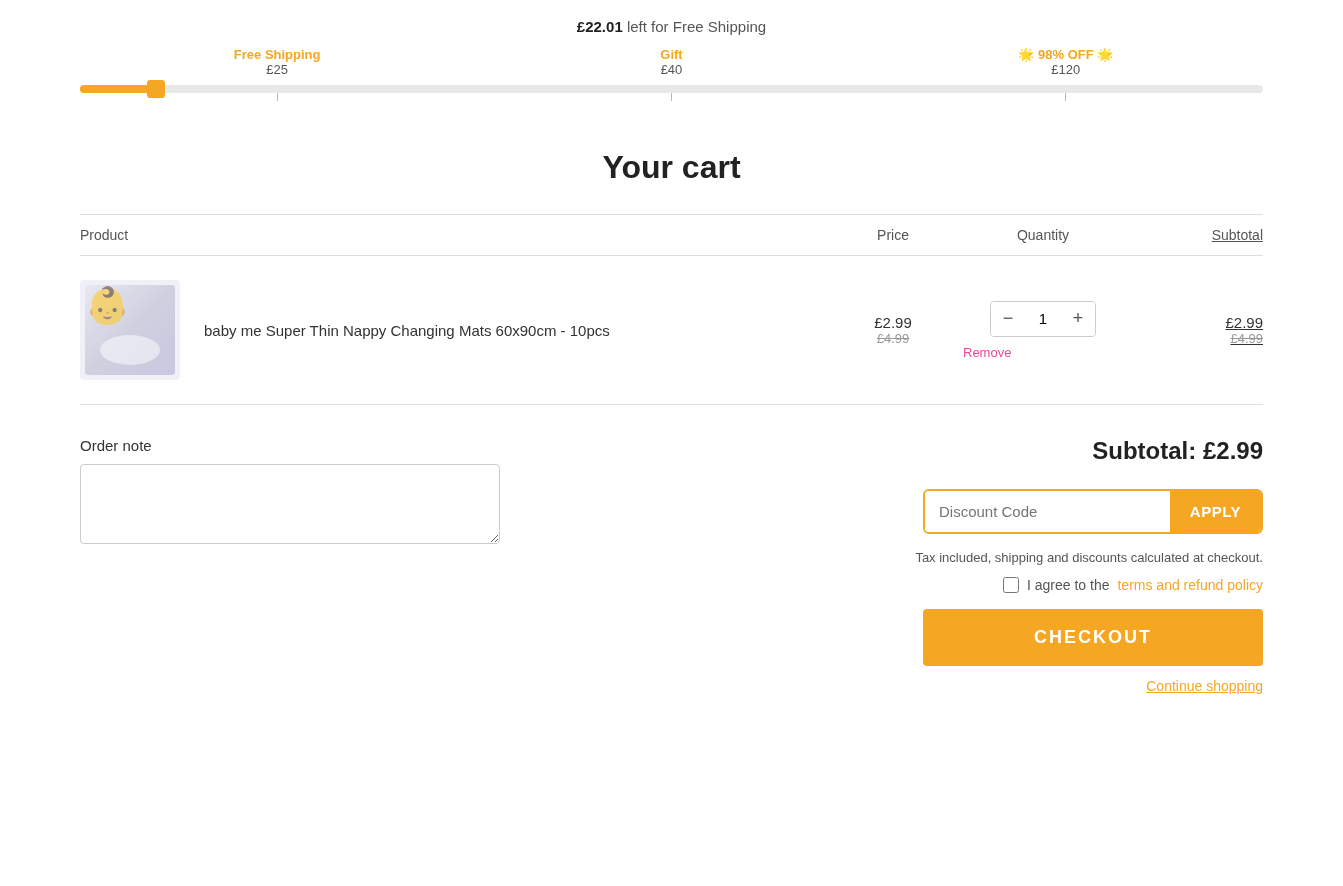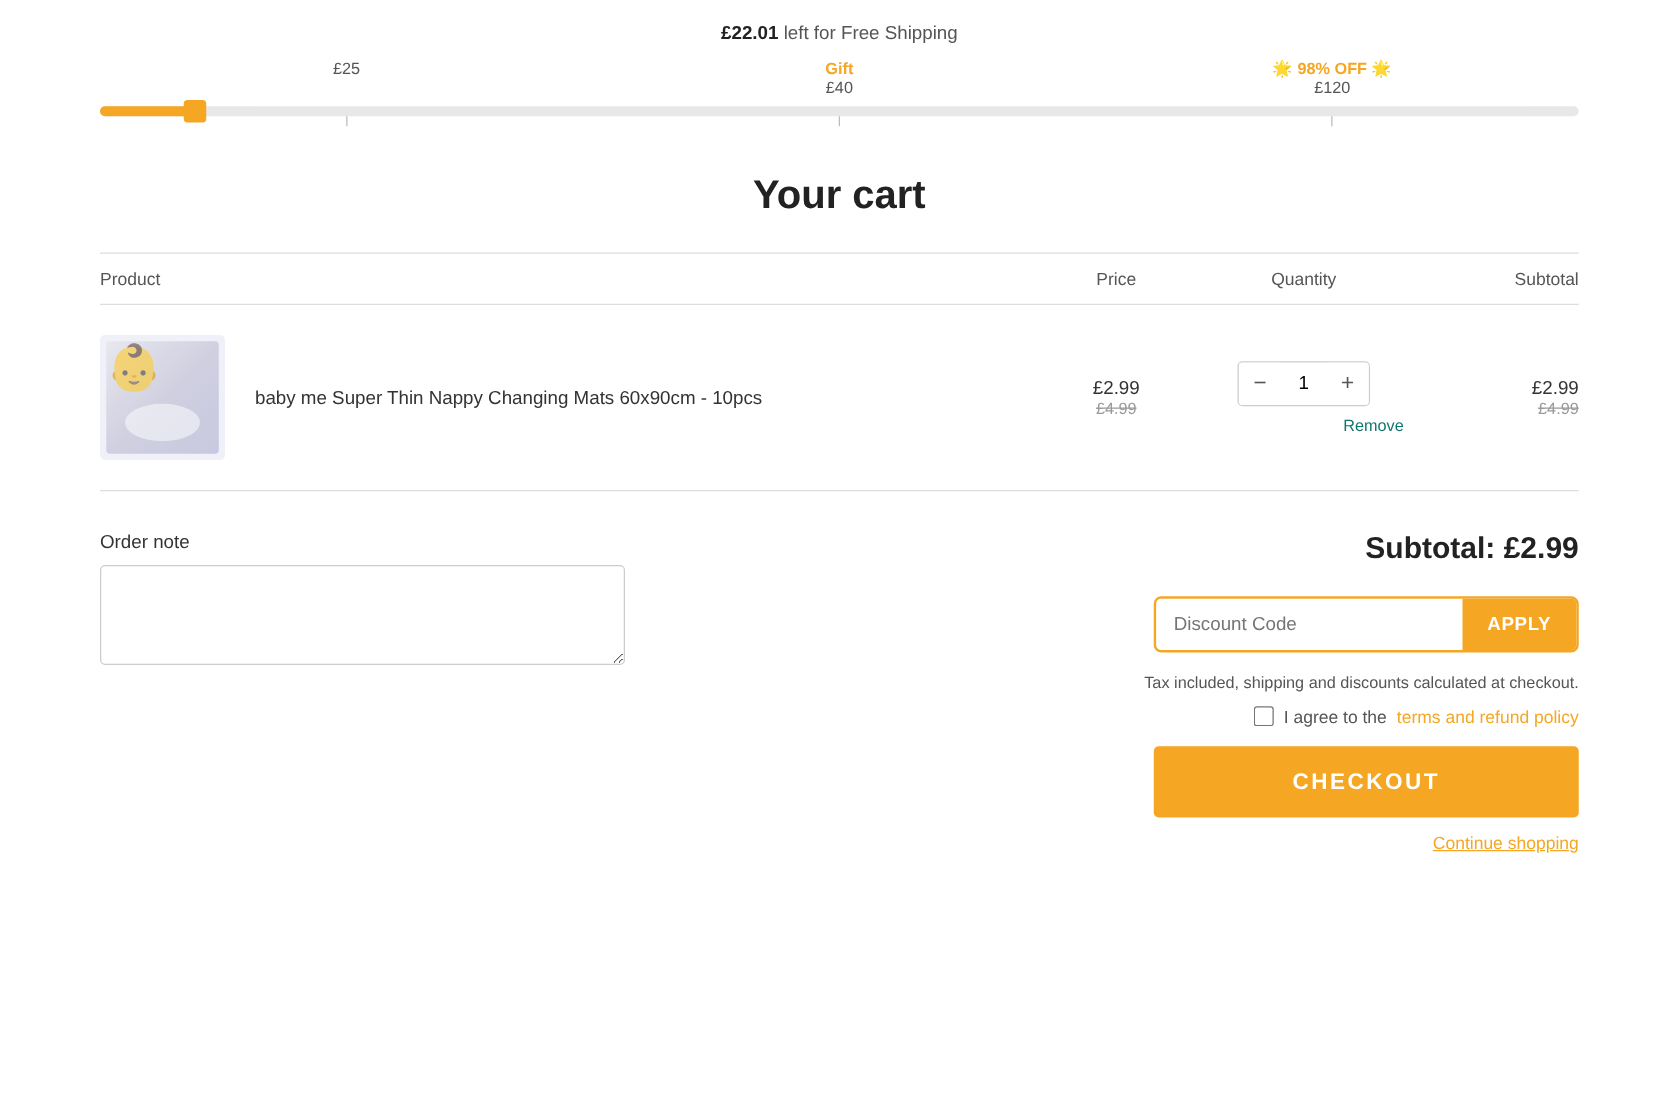--- a/index.html
+++ b/index.html
@@ -75,40 +75,40 @@
       width: 1px;
       height: 8px;
       background: #bbb;
       margin: 0 auto;
     }
 
     .cart-title {
       text-align: center;
       font-size: 32px;
       font-weight: 700;
-      margin: 36px 0 28px;
+      margin: 48px 0 28px;
       color: #222;
     }
 
     .cart-table {
       margin: 0 80px;
       border-top: 1px solid #ddd;
     }
 
     .cart-header {
       display: flex;
       padding: 12px 0;
       border-bottom: 1px solid #ddd;
       font-size: 14px;
       color: #555;
     }
     .col-product { flex: 1; }
     .col-price { width: 140px; text-align: center; }
     .col-quantity { width: 160px; text-align: center; }
-    .col-subtotal { width: 140px; text-align: right; }
+    .col-subtotal { width: 140px; text-align: right; text-decoration: underline; }
 
     .cart-item {
       display: flex;
       align-items: center;
       padding: 24px 0;
       border-bottom: 1px solid #ddd;
     }
     .item-image {
       width: 100px;
       height: 100px;
@@ -192,24 +192,24 @@
     .qty-value {
       width: 36px;
       text-align: center;
       font-size: 15px;
       border: none;
       outline: none;
       background: #fff;
     }
     .remove-link {
       display: block;
-      text-align: right;
+      text-align: left;
       margin-top: 8px;
       font-size: 13px;
-      color: #0f766e;
+      color: #ec4899;
       text-decoration: none;
       cursor: pointer;
     }
 
     .item-subtotal {
       width: 140px;
       text-align: right;
     }
 
     .bottom-section {
@@ -335,20 +335,21 @@
 </head>
 <body>
 
 <div class="top-bar">
   <strong>£22.01</strong>
   <span>left for Free Shipping</span>
 </div>
 
 <div class="milestones">
   <div class="milestone">
+    <div class="label">Free Shipping</div>
     <div class="amount">£25</div>
   </div>
   <div class="milestone">
     <div class="label">Gift</div>
     <div class="amount">£40</div>
   </div>
   <div class="milestone">
     <div class="label">🌟 98% OFF 🌟</div>
     <div class="amount">£120</div>
   </div>

